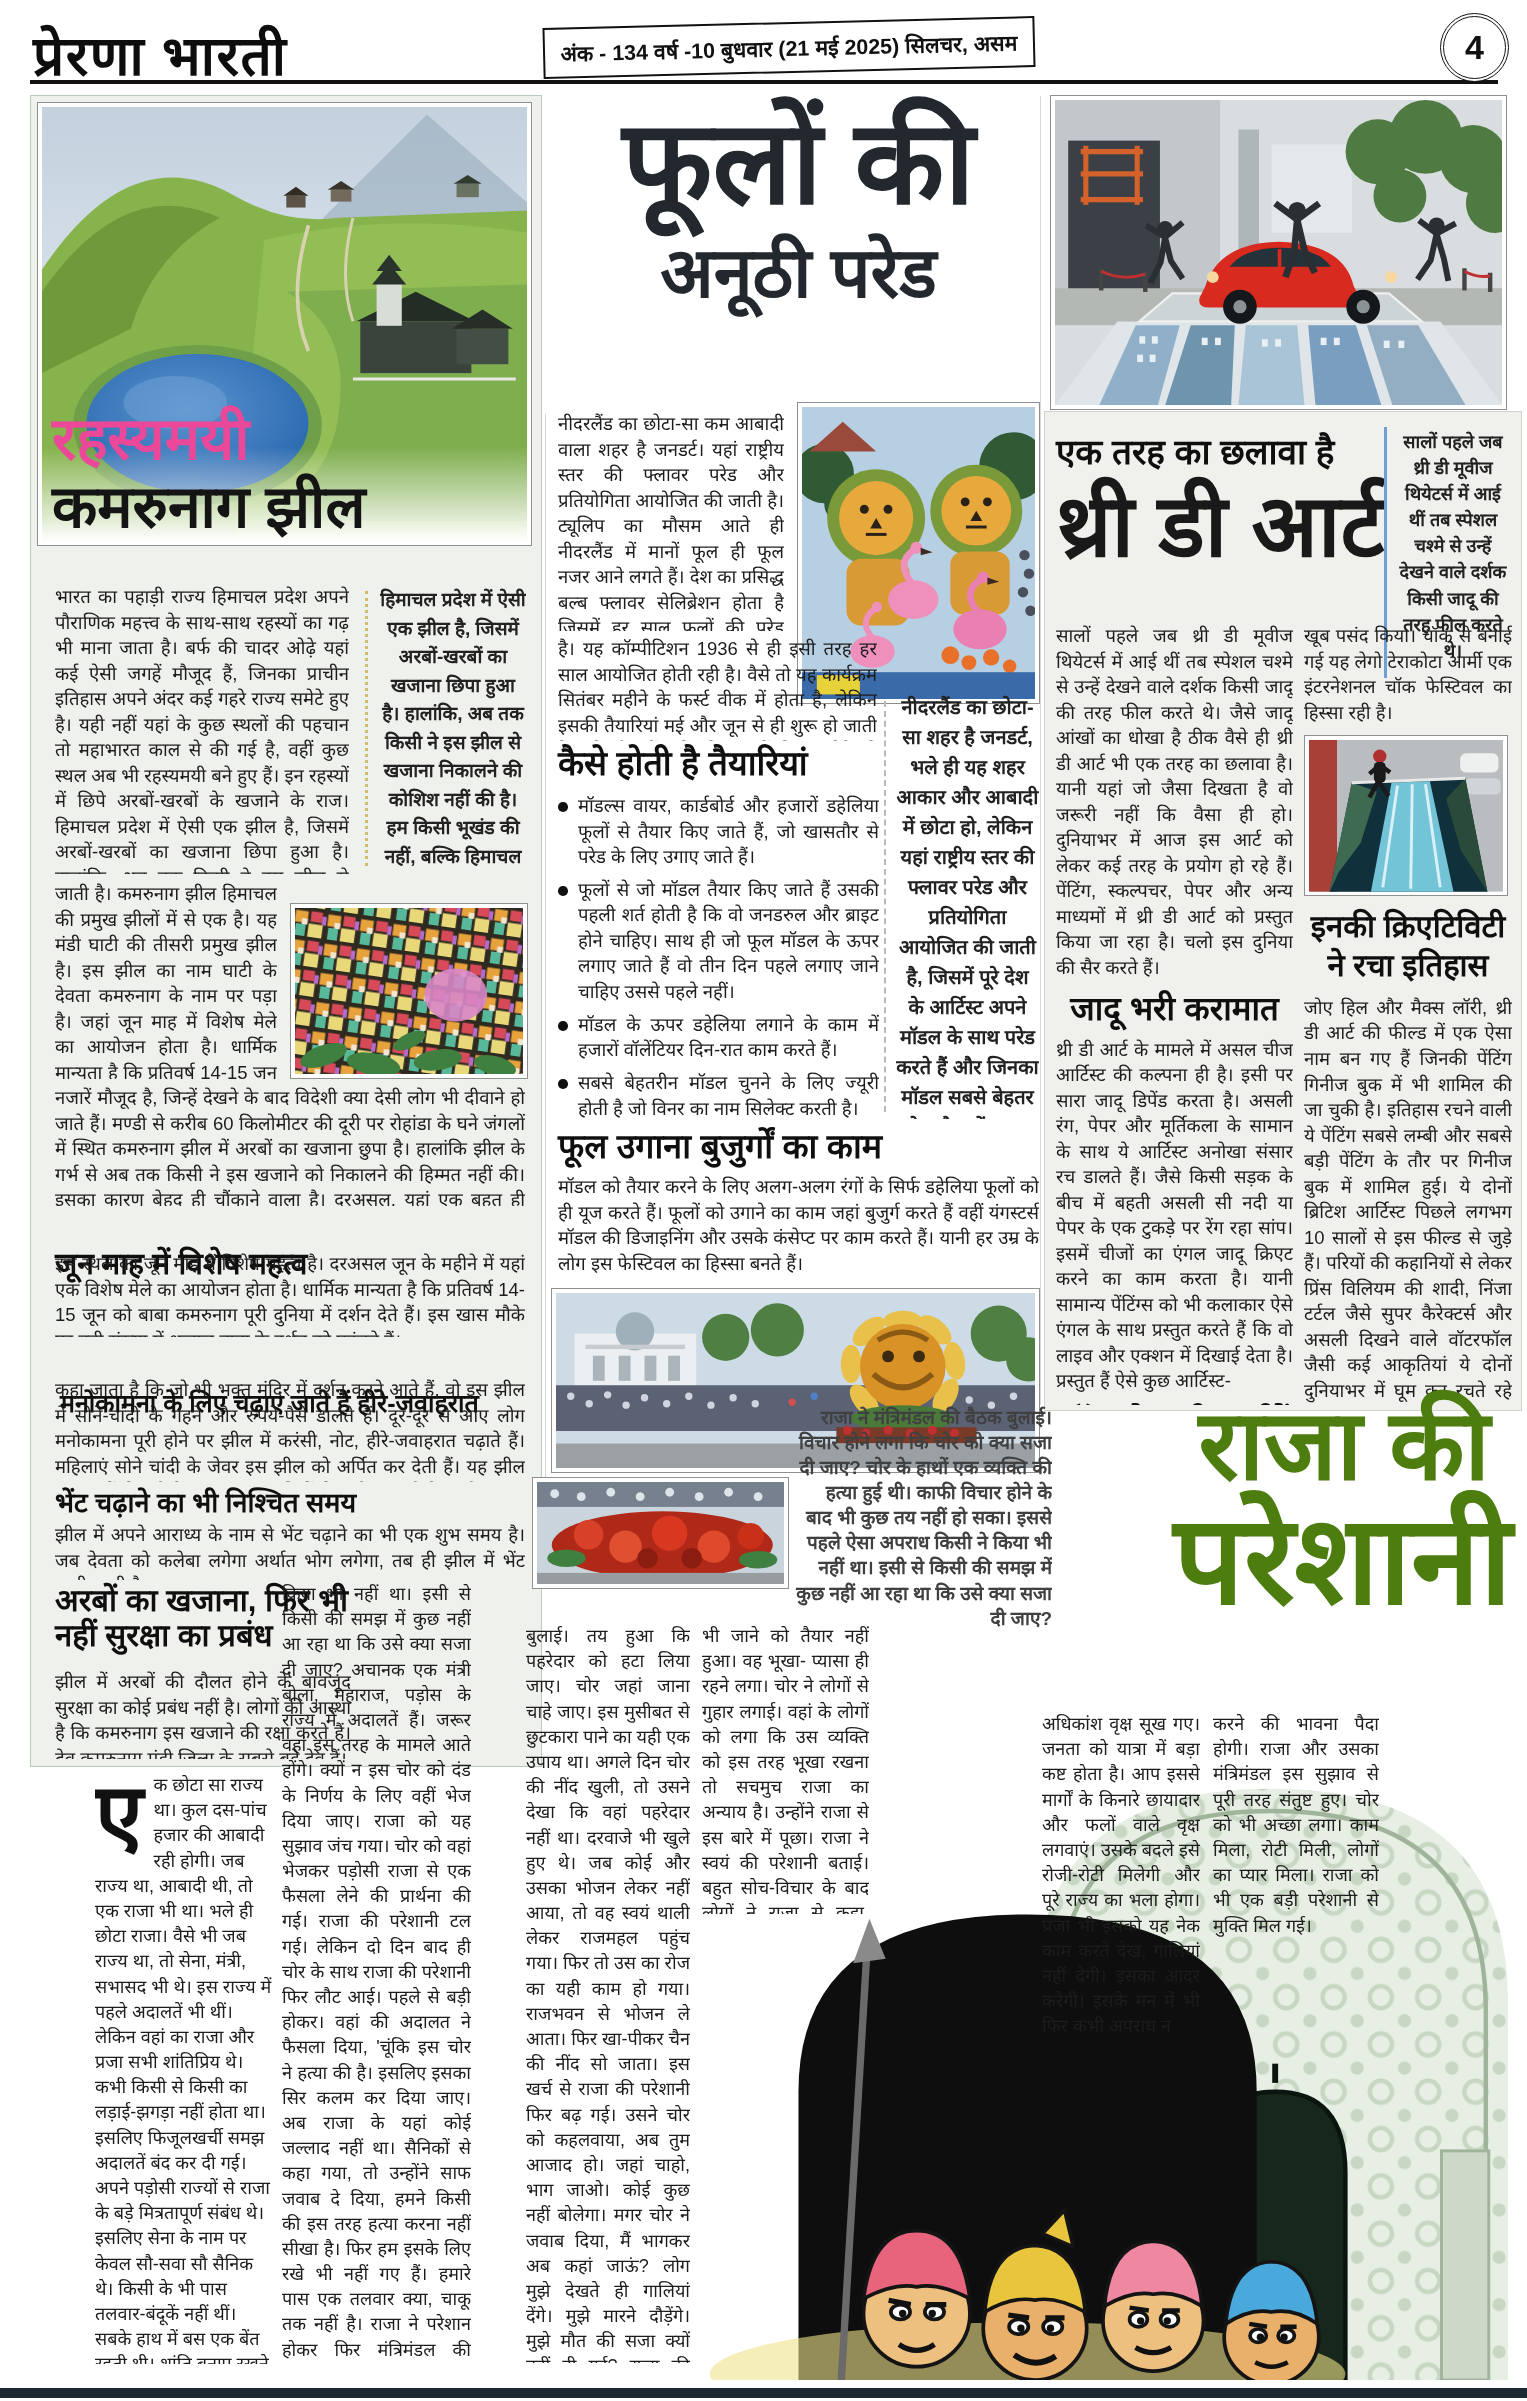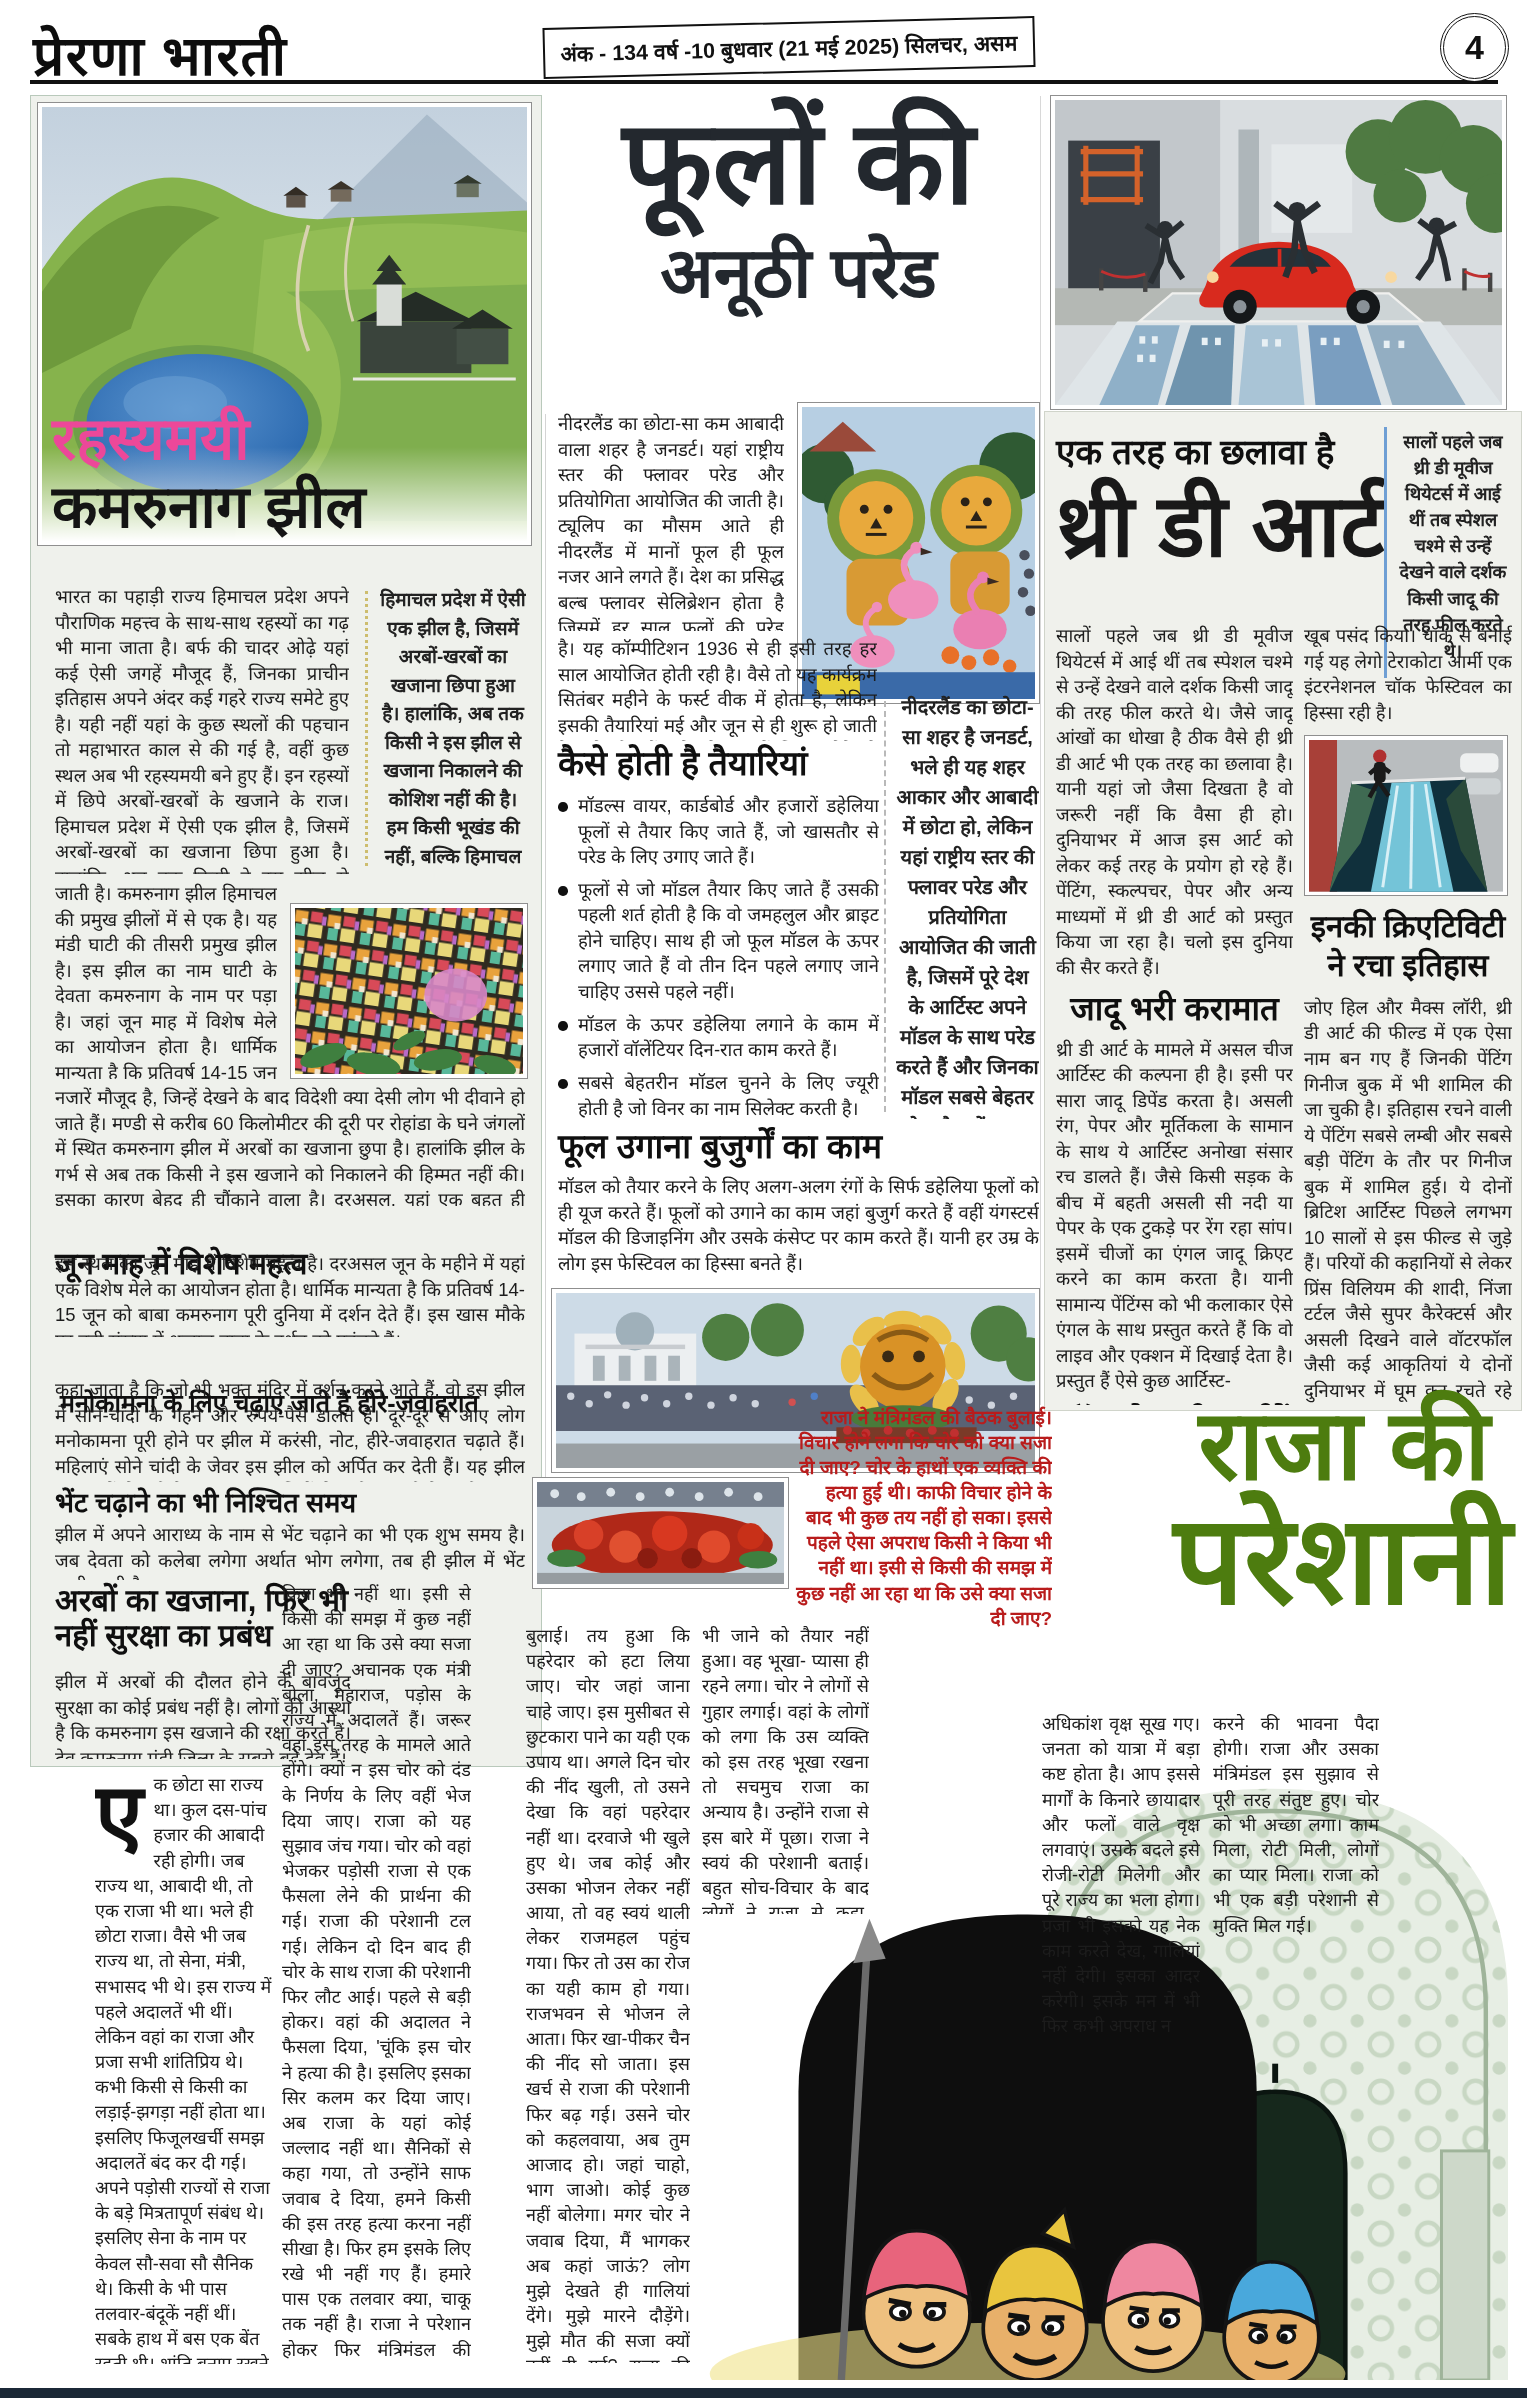--- a/index.html
+++ b/index.html
@@ -205,21 +205,21 @@
 
   <div class="abs subhead nowrap" style="left:558px;top:744px;font-size:34px;">कैसे होती है तैयारियां</div>
 
   <div class="abs" style="left:558px;top:793px;width:321px;height:331px;overflow:hidden;">
     <div class="bullet">
         <span class="dot"></span>
         <span class="body-text" style="font-size:18.5px;">मॉडल्स वायर, कार्डबोर्ड और हजारों डहेलिया फूलों से तैयार किए जाते हैं, जो खासतौर से परेड के लिए उगाए जाते हैं।</span>
       </div>
     <div class="bullet">
         <span class="dot"></span>
-        <span class="body-text" style="font-size:18.5px;">फूलों से जो मॉडल तैयार किए जाते हैं उसकी पहली शर्त होती है कि वो जमहलुल और ब्राइट होने चाहिए। साथ ही जो फूल मॉडल के ऊपर लगाए जाते हैं वो तीन दिन पहले लगाए जाने चाहिए उससे पहले नहीं।</span>
+        <span class="body-text" style="font-size:18.5px;">फूलों से जो मॉडल तैयार किए जाते हैं उसकी पहली शर्त होती है कि वो जनडरुल और ब्राइट होने चाहिए। साथ ही जो फूल मॉडल के ऊपर लगाए जाते हैं वो तीन दिन पहले लगाए जाने चाहिए उससे पहले नहीं।</span>
       </div>
     <div class="bullet">
         <span class="dot"></span>
         <span class="body-text" style="font-size:18.5px;">मॉडल के ऊपर डहेलिया लगाने के काम में हजारों वॉलेंटियर दिन-रात काम करते हैं।</span>
       </div>
     <div class="bullet">
         <span class="dot"></span>
         <span class="body-text" style="font-size:18.5px;">सबसे बेहतरीन मॉडल चुनने के लिए ज्यूरी होती है जो विनर का नाम सिलेक्ट करती है।</span>
       </div>
   </div>
@@ -450,21 +450,21 @@
           <path d="M96,30 l-2,26 l-12,22 M94,56 l14,20 M96,34 l-14,12 M96,34 l14,10" stroke="#1a1a1a" stroke-width="6" fill="none"></path>
           <rect x="88" y="30" width="16" height="28" rx="6" fill="#1a1a1a"></rect>
         </g>
       </svg>
     </div>
     <div class="subhead" style="font-size:31px;text-align:center;line-height:1.25;margin-bottom:9px;">इनकी क्रिएटिविटी ने रचा इतिहास</div>
     <p class="body-text" style="font-size:18.5px;">जोए हिल और मैक्स लॉरी, थ्री डी आर्ट की फील्ड में एक ऐसा नाम बन गए हैं जिनकी पेंटिंग गिनीज बुक में भी शामिल की जा चुकी है। इतिहास रचने वाली ये पेंटिंग सबसे लम्बी और सबसे बड़ी पेंटिंग के तौर पर गिनीज बुक में शामिल हुई। ये दोनों ब्रिटिश आर्टिस्ट पिछले लगभग 10 सालों से इस फील्ड से जुड़े हैं। परियों की कहानियों से लेकर प्रिंस विलियम की शादी, निंजा टर्टल जैसे सुपर कैरेक्टर्स और असली दिखने वाले वॉटरफॉल जैसी कई आकृतियां ये दोनों दुनियाभर में घूम कर रचते रहे हैं। इसके अलावा वो कई सारे एड और मूवी प्रोजेक्ट्स के साथ भी जुड़े हुए हैं।</p>
   </div>
 
   <div class="abs" style="left:795px;top:1405px;width:257px;height:238px;font-size:19px;font-weight:bold;line-height:1.32;
-       text-align:right;color:#b91c1c;overflow:hidden;">राजा ने मंत्रिमंडल की बैठक बुलाई। विचार होने लगा कि चोर को क्या सजा दी जाए? चोर के हाथों एक व्यक्ति की हत्या हुई थी। काफी विचार होने के बाद भी कुछ तय नहीं हो सका। इससे पहले ऐसा अपराध किसी ने किया भी नहीं था। इसी से किसी की समझ में कुछ नहीं आ रहा था कि उसे क्या सजा दी जाए?</div>
+       text-align:right;color:#404040;overflow:hidden;">राजा ने मंत्रिमंडल की बैठक बुलाई। विचार होने लगा कि चोर को क्या सजा दी जाए? चोर के हाथों एक व्यक्ति की हत्या हुई थी। काफी विचार होने के बाद भी कुछ तय नहीं हो सका। इससे पहले ऐसा अपराध किसी ने किया भी नहीं था। इसी से किसी की समझ में कुछ नहीं आ रहा था कि उसे क्या सजा दी जाए?</div>
 
   <div class="abs" style="left:1050px;top:1396px;width:462px;text-align:right;color:#4d7c0f;font-weight:bold;">
     <div class="nowrap" style="font-size:98px;line-height:1.02;padding-right:22px;">राजा की</div>
     <div class="nowrap" style="font-size:124px;line-height:1.04;">परेशानी</div>
   </div>
 
   <div class="abs" style="left:695px;top:1737px;width:813px;height:645px;">
     <svg viewBox="0 0 1100 870" preserveAspectRatio="none">
       <defs>
         <pattern id="flr" width="64" height="64" patternUnits="userSpaceOnUse">

